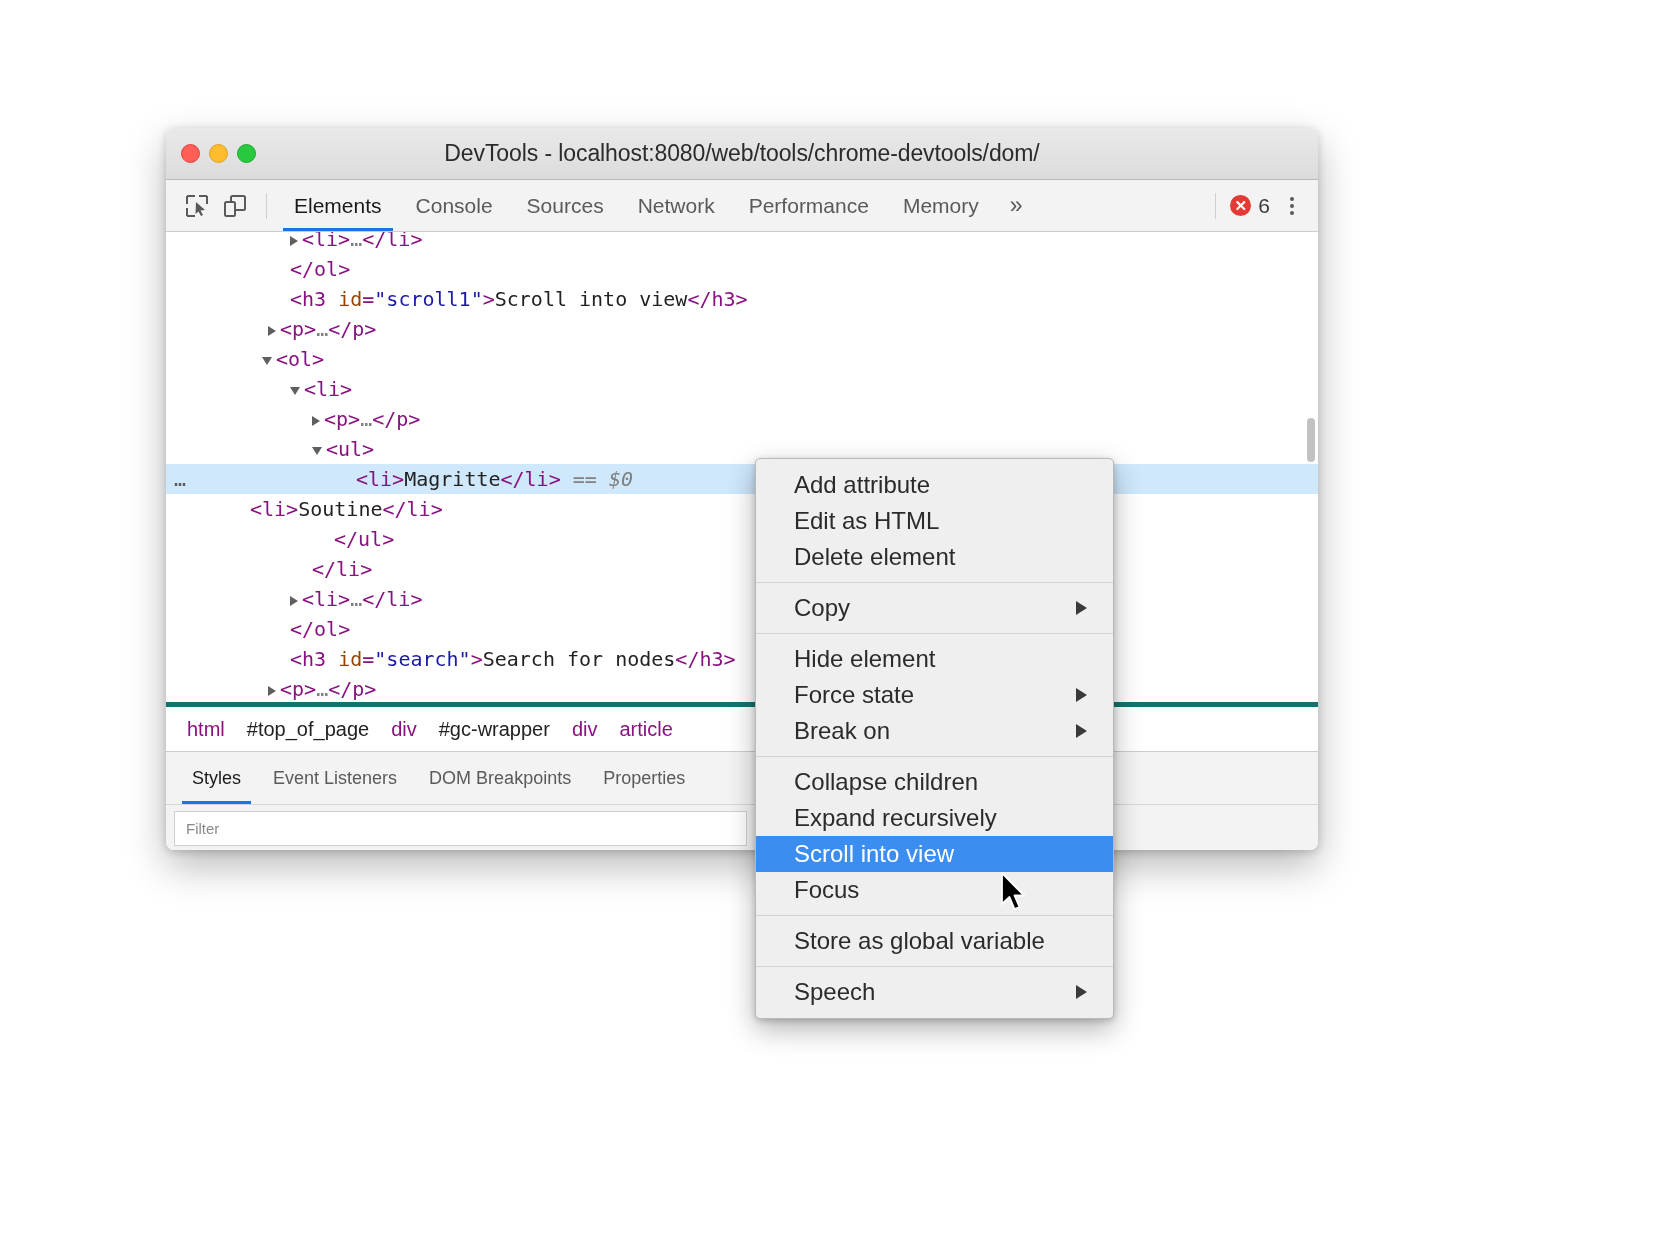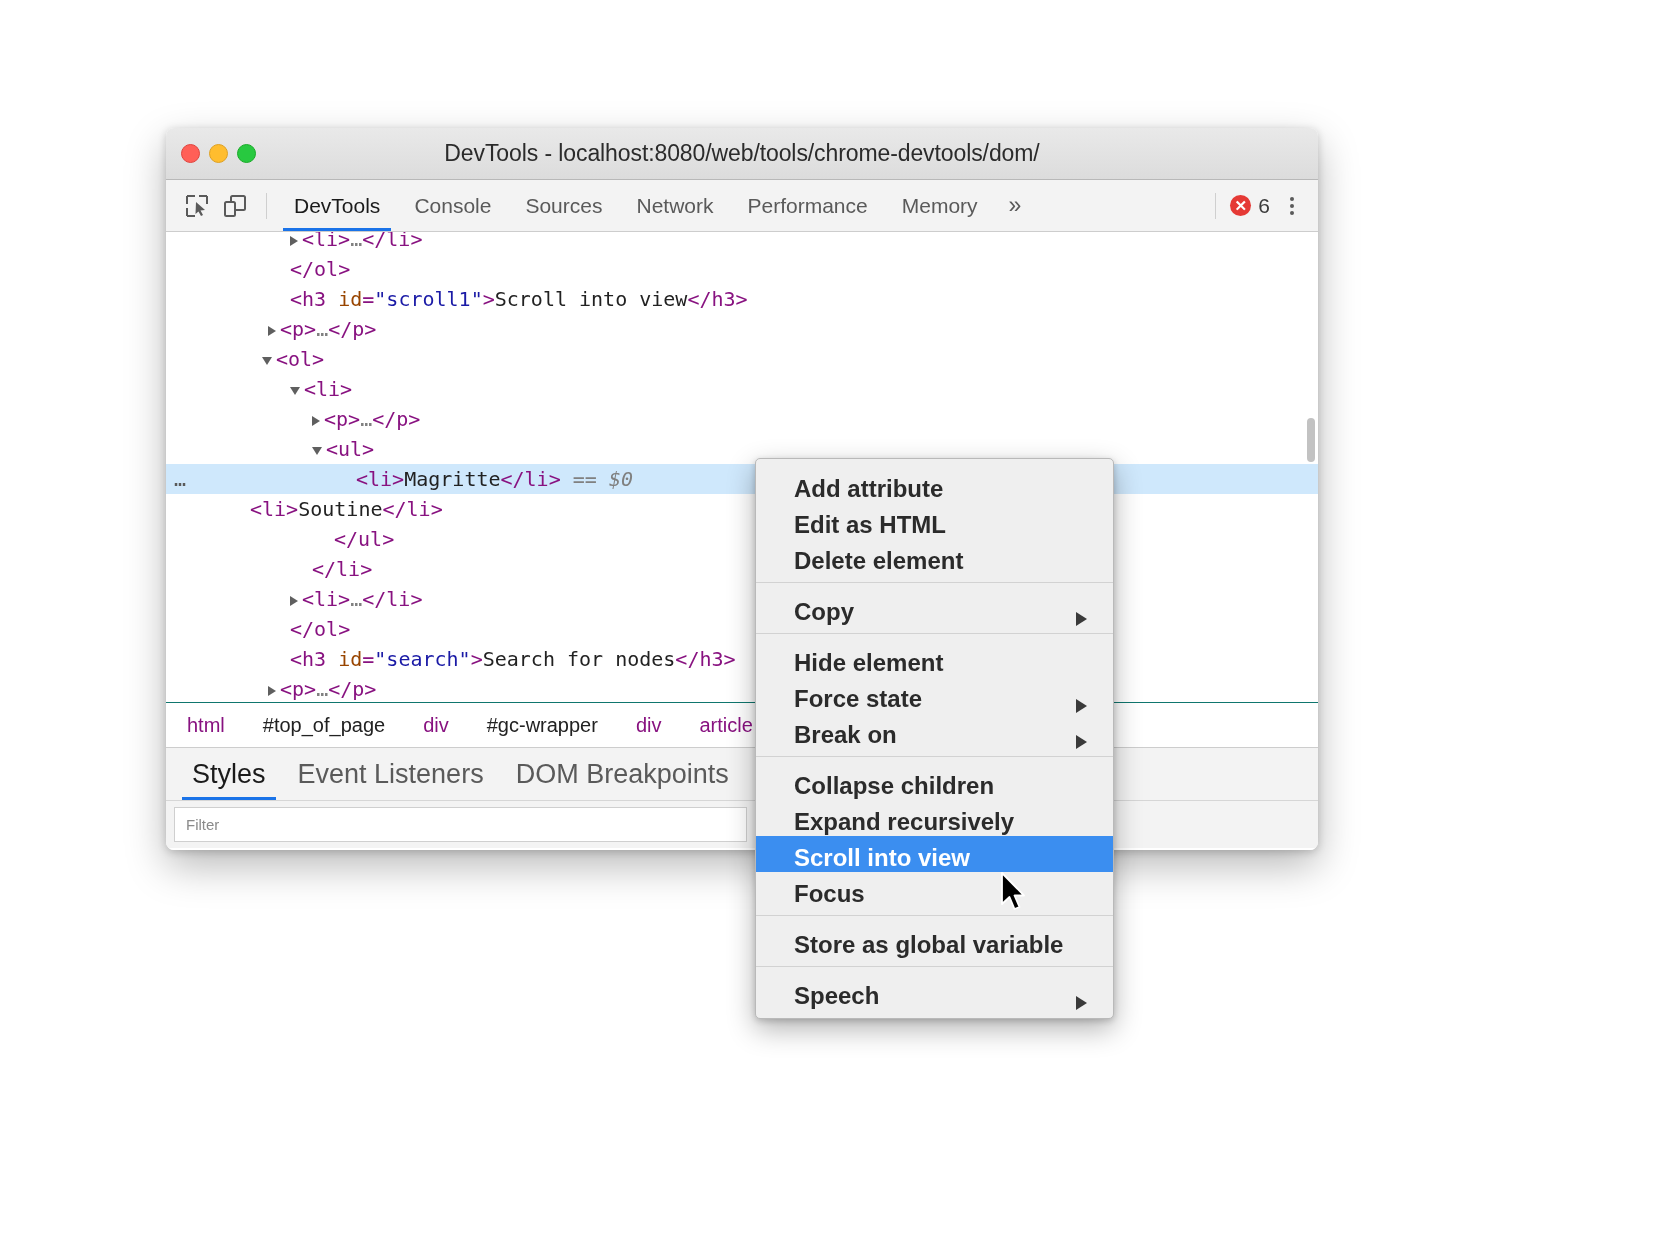--- a/index.html
+++ b/index.html
@@ -221,25 +221,25 @@
     width: 8px;
     height: 44px;
     background: #c2c2c2;
     border-radius: 4px;
   }
 
   
   .breadcrumb {
     height: 44px;
     background: #ffffff;
-    border-top: 1px solid #0f766e;
+    border-top: 5px solid #0f766e;
     display: flex;
     align-items: center;
     padding-left: 10px;
-    gap: 16px;
+    gap: 0;
   }
   .crumb {
     font-size: 20px;
     padding: 0 11px;
     white-space: nowrap;
     cursor: default;
     font-family: "Liberation Sans", sans-serif;
   }
   .crumb.el { color: #881280; }
   .crumb.id { color: #222222; }
@@ -251,21 +251,21 @@
     border-top: 1px solid #cdcdcd;
     display: flex;
     align-items: stretch;
     padding-left: 10px;
   }
   .ptab {
     position: relative;
     display: flex;
     align-items: center;
     padding: 0 16px;
-    font-size: 27px;
+    font-size: 18px;
     color: #5a5a5a;
     white-space: nowrap;
     cursor: default;
   }
   .ptab.active { color: #1a1a1a; }
   .ptab.active::after {
     content: "";
     position: absolute;
     left: 6px; right: 6px; bottom: 0;
     height: 3px;
@@ -318,27 +318,26 @@
     border: 1px solid #b9b9b9;
     border-radius: 5px;
     box-shadow: 0 10px 28px rgba(0,0,0,0.30), 0 2px 6px rgba(0,0,0,0.18);
     padding: 8px 0 8px 0;
     font-family: "Liberation Sans", sans-serif;
   }
   .ctx-item {
     position: relative;
     height: 36px;
     display: flex;
-    align-items: flex-end;
+    align-items: center;
     padding-left: 38px;
     font-size: 24px;
     color: #2b2b2b;
     white-space: nowrap;
     cursor: default;
-    font-weight: bold;
   }
   .ctx-item.highlight {
     background: #3b8ef0;
     color: #ffffff;
   }
   .ctx-sep {
     height: 1px;
     background: #d2d2d2;
     margin: 7px 0;
   }
@@ -384,21 +383,21 @@
       <div class="tool-icon">
         <svg width="26" height="26" viewBox="0 0 26 26">
           <rect x="9" y="3" width="14" height="14" rx="1.5" stroke="#5a5a5a" stroke-width="2" fill="none"></rect>
           <rect x="3" y="9" width="10" height="14" rx="1.5" stroke="#5a5a5a" stroke-width="2" fill="#f3f3f3"></rect>
         </svg>
       </div>
       <div class="tool-sep"></div>
 
       <div class="tabs">
         <div class="tab active">
-            <span>DevTools</span>
+            <span>Elements</span>
           </div>
         <div class="tab">
             <span>Console</span>
           </div>
         <div class="tab">
             <span>Sources</span>
           </div>
         <div class="tab">
             <span>Network</span>
           </div>

